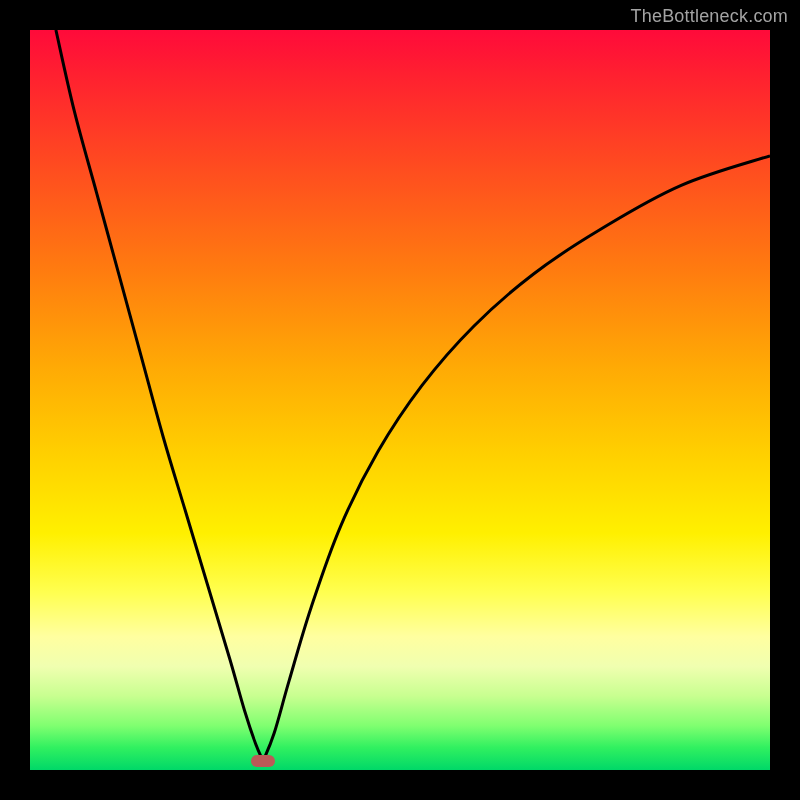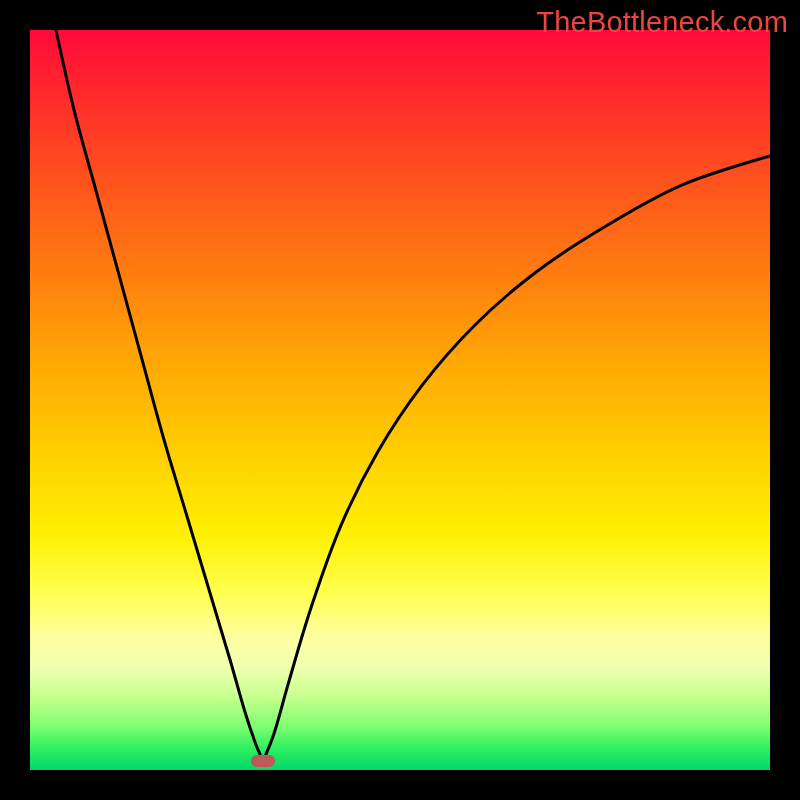--- a/index.html
+++ b/index.html
@@ -38,22 +38,22 @@
       #c8ff90 90%,
       #80ff70 94%,
       #30f060 97%,
       #00d868 100%
     );
   }
   .watermark {
     position: absolute;
     top: 6px;
     right: 12px;
-    color: #ef4444;
-    font-size: 29px;
+    color: #a3a3a3;
+    font-size: 18px;
     font-weight: 500;
     letter-spacing: 0.2px;
     z-index: 5;
     user-select: none;
   }
   .curve-svg {
     position: absolute;
     left: 0;
     top: 0;
     width: 740px;

